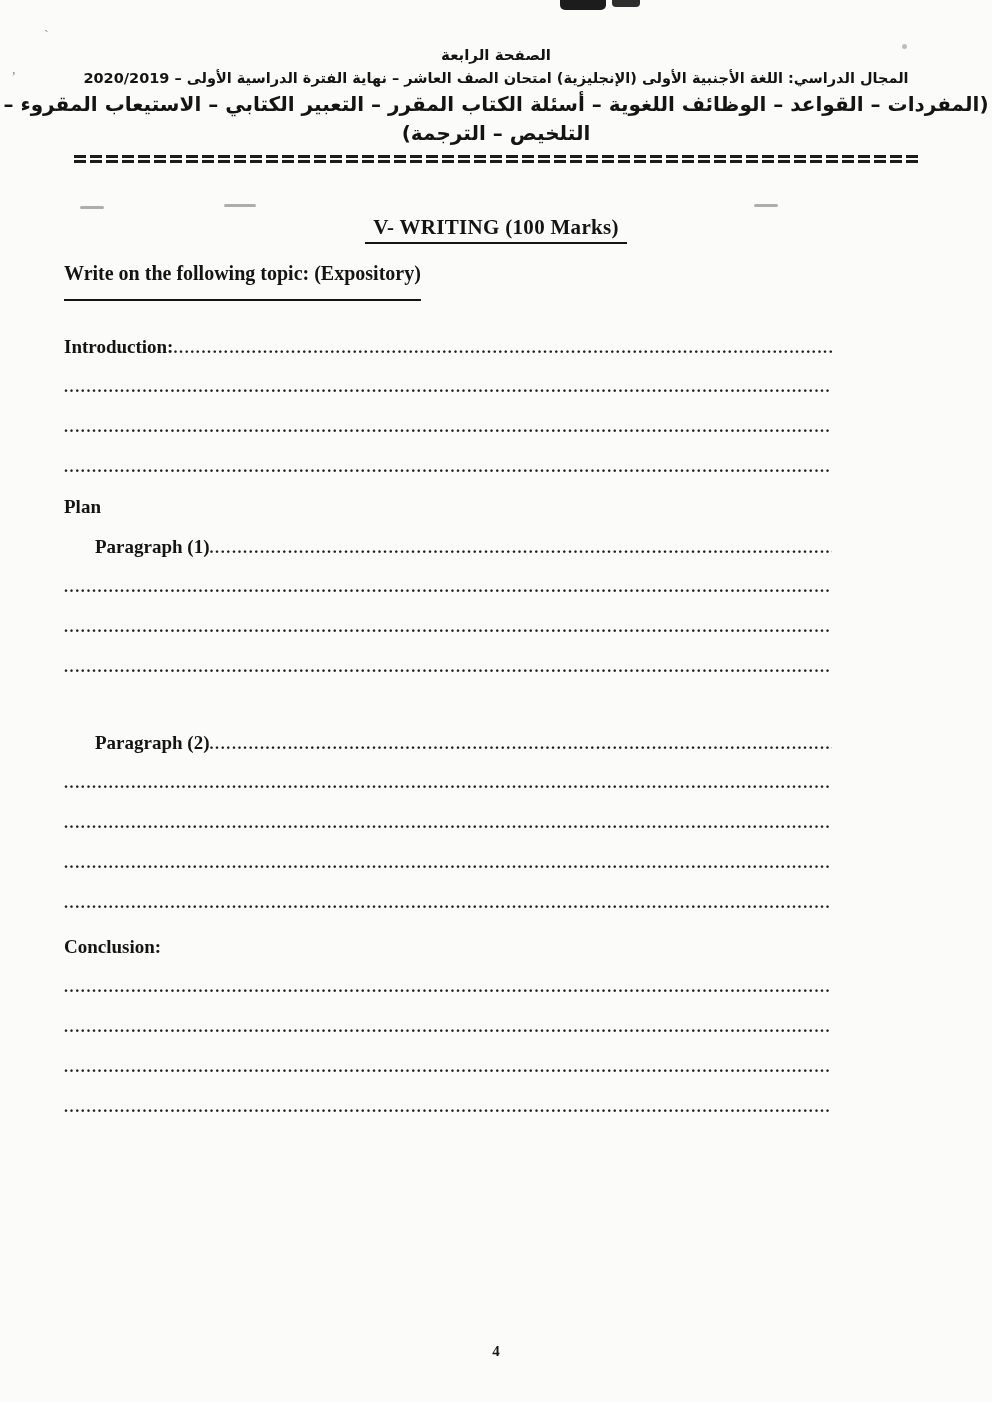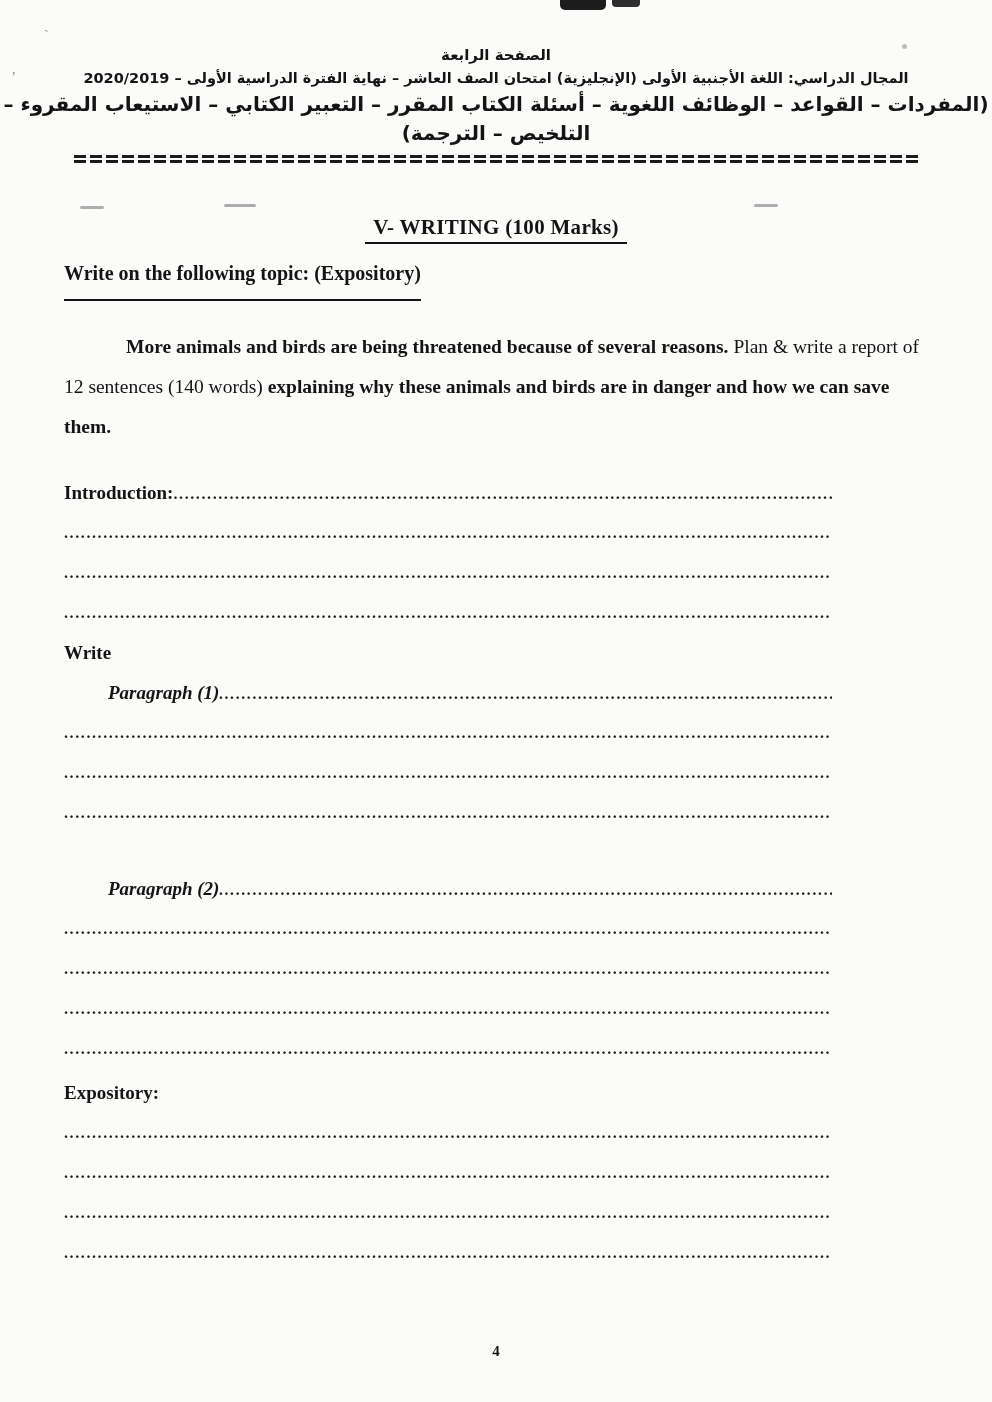--- a/index.html
+++ b/index.html
@@ -82,21 +82,21 @@
     display:inline-block;
     font-size:20px; font-weight:700;
     border-bottom:2.5px solid #141414;
     padding:0 4px 2px 4px;
   }
 
   
   .outline { margin-top:26px; }
   .olabel { font-size:19px; font-weight:700; white-space:nowrap; }
   .label-line { display:flex; align-items:baseline; height:40px; line-height:40px; margin-right:96px; }
-  .indent-1 { margin-left:44px;font-style:italic; }
+  .indent-1 { margin-left:31px; }
   .dots-fill {
     flex:1 1 auto;
     overflow:hidden;
     white-space:nowrap;
     font-size:16px;
     font-weight:700;
     letter-spacing:1.6px;
     color:#1d1d1d;
   }
   .dotline {
@@ -146,34 +146,33 @@
   <div class="section-title-wrap">
     <span class="section-title">V- WRITING (100 Marks)</span>
   </div>
 
   <div class="content">
 
     <div class="topic-heading-wrap">
       <span class="topic-heading">Write on the following topic: (Expository)</span>
     </div>
 
-    <p class="prompt"><span class="bold">More animals and birds are being threatened because of several reasons.</span><span> Plan &amp; write a report of 12 sentences (140 words) </span><span class="bold">explaining why these animals and birds are in danger and how we can save them.</span></p>
 
 
     <div class="outline">
 
       <div class="label-line">
         <span class="olabel">Introduction:</span>
         <span class="dots-fill">........................................................................................................................................................................................................................................................</span>
       </div>
       <div class="dotline">........................................................................................................................................................................................................................................................</div>
       <div class="dotline">........................................................................................................................................................................................................................................................</div>
       <div class="dotline">........................................................................................................................................................................................................................................................</div>
 
-      <div class="olabel solo-label">Write</div>
+      <div class="olabel solo-label">Plan</div>
 
       <div class="label-line indent-1">
         <span class="olabel">Paragraph (1)</span>
         <span class="dots-fill">........................................................................................................................................................................................................................................................</span>
       </div>
       <div class="dotline">........................................................................................................................................................................................................................................................</div>
       <div class="dotline">........................................................................................................................................................................................................................................................</div>
       <div class="dotline">........................................................................................................................................................................................................................................................</div>
 
       <div class="gap-md"></div>
@@ -182,21 +181,21 @@
         <span class="olabel">Paragraph (2)</span>
         <span class="dots-fill">........................................................................................................................................................................................................................................................</span>
       </div>
       <div class="dotline">........................................................................................................................................................................................................................................................</div>
       <div class="dotline">........................................................................................................................................................................................................................................................</div>
       <div class="dotline">........................................................................................................................................................................................................................................................</div>
       <div class="dotline">........................................................................................................................................................................................................................................................</div>
 
       <div class="gap-sm"></div>
 
-      <div class="olabel solo-label">Expository:</div>
+      <div class="olabel solo-label">Conclusion:</div>
       <div class="dotline">........................................................................................................................................................................................................................................................</div>
       <div class="dotline">........................................................................................................................................................................................................................................................</div>
       <div class="dotline">........................................................................................................................................................................................................................................................</div>
       <div class="dotline">........................................................................................................................................................................................................................................................</div>
 
     </div>
   </div>
 
   <div class="page-number">4</div>
 

